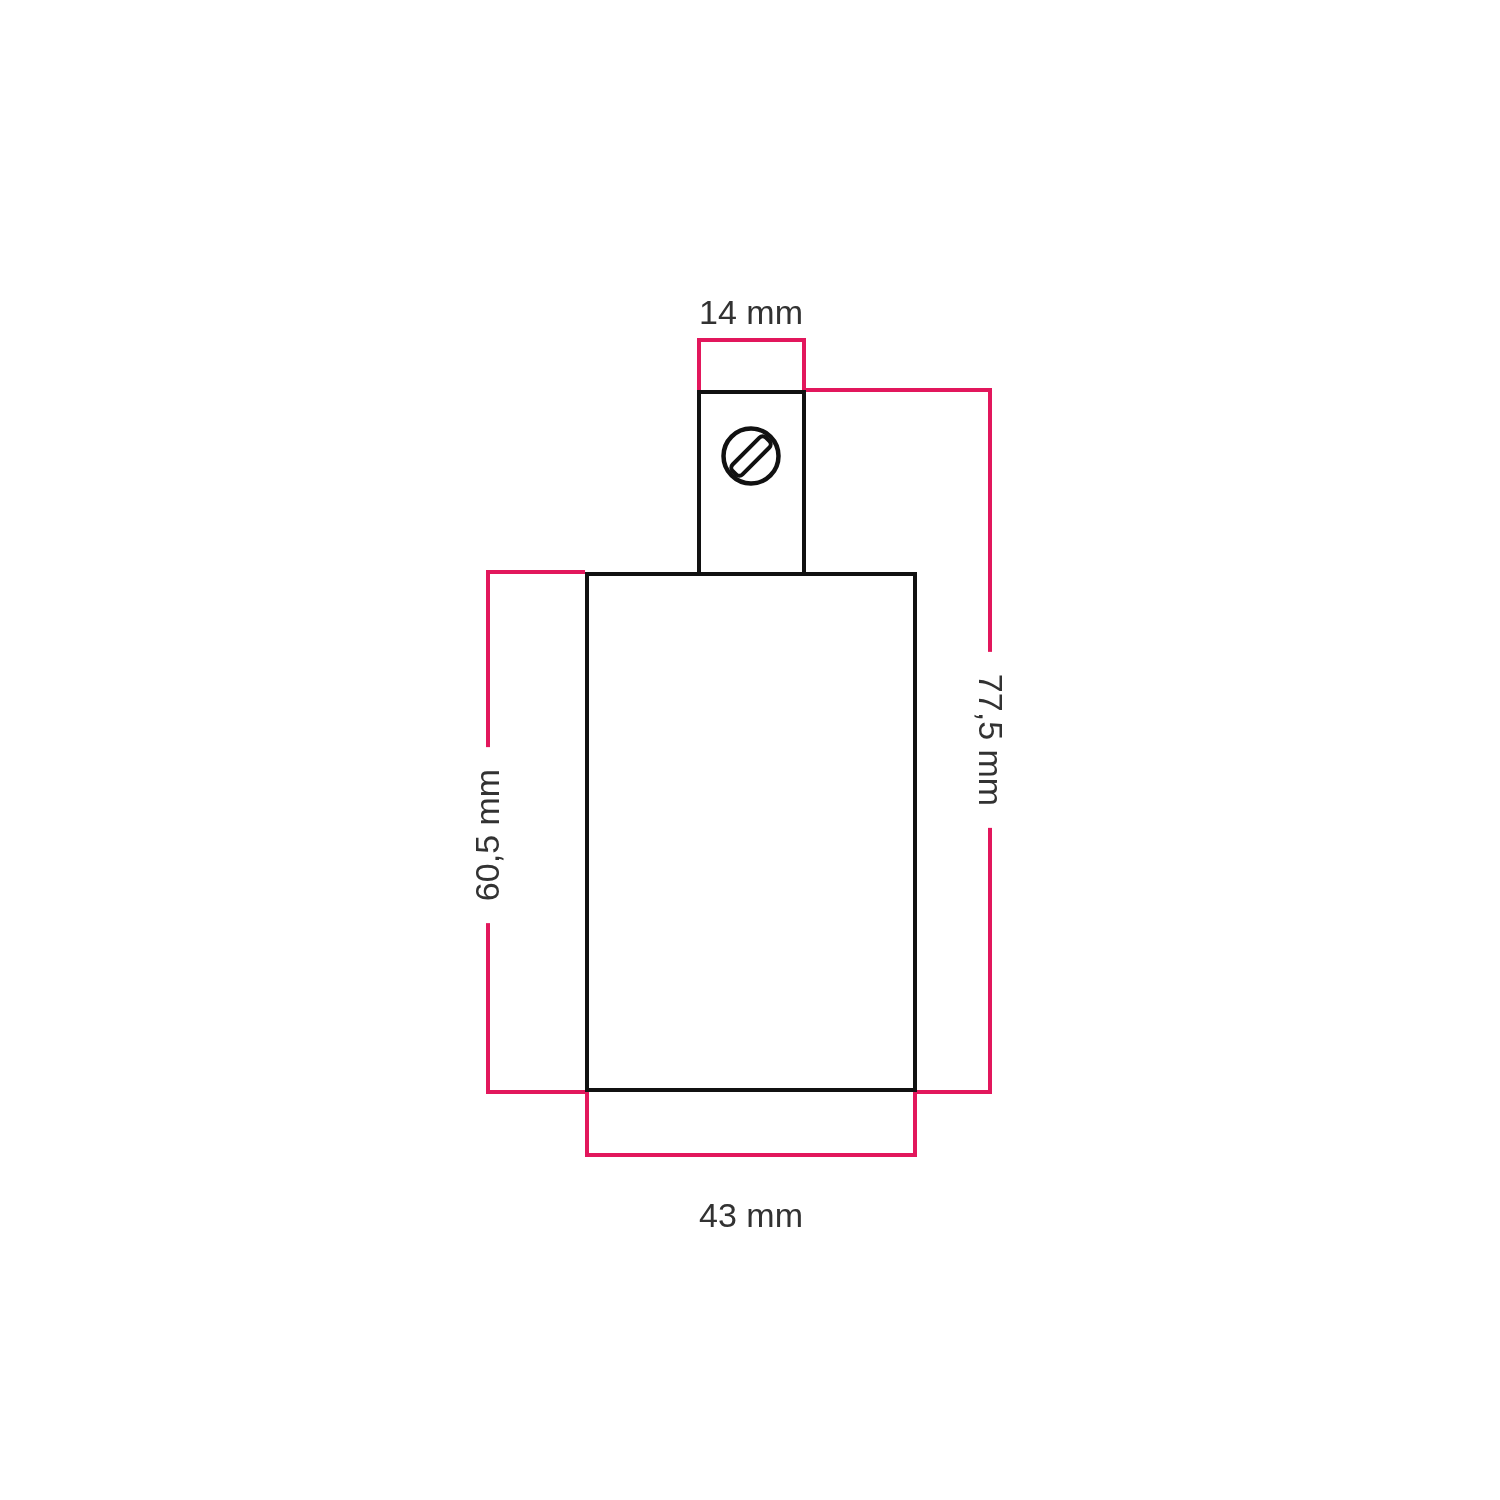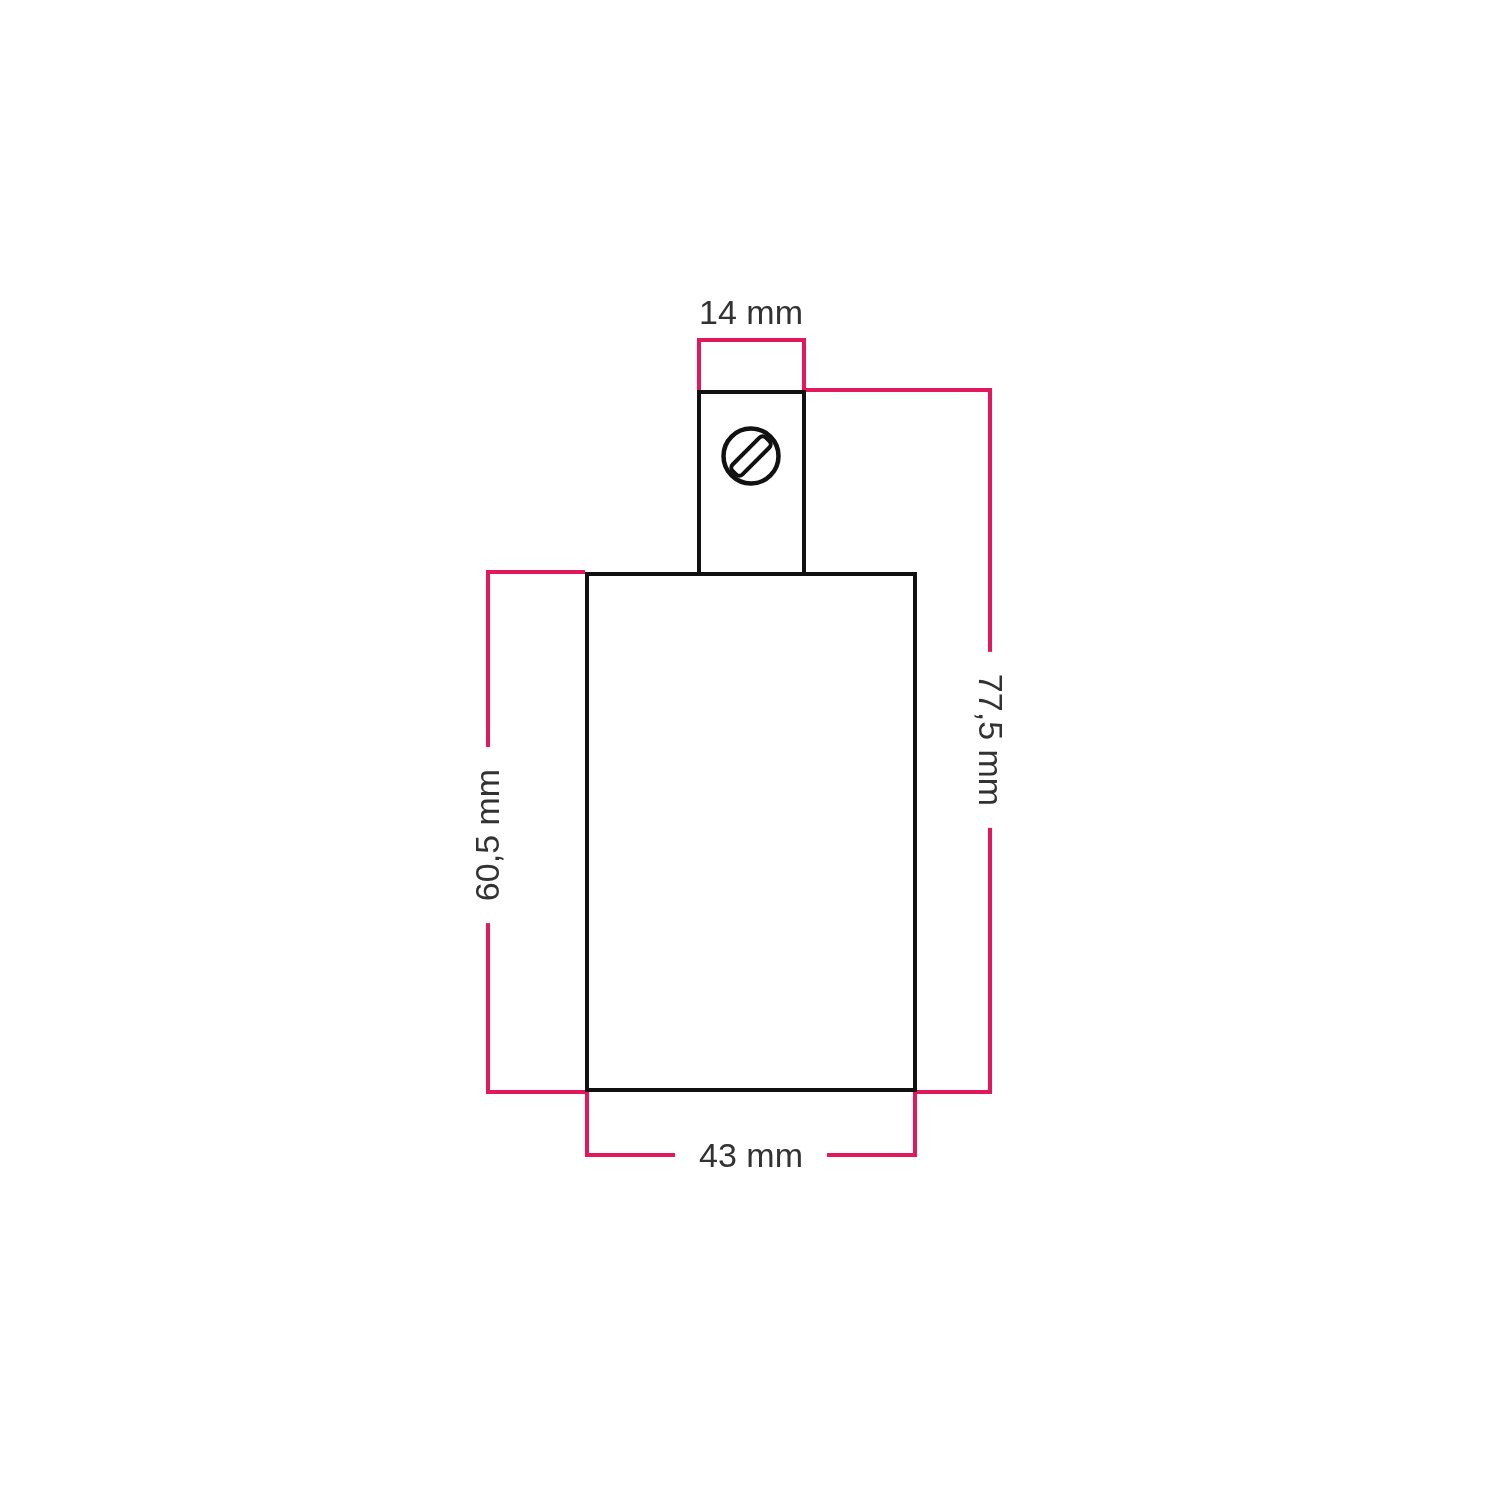--- a/index.html
+++ b/index.html
@@ -61,21 +61,21 @@
     position: absolute;
     font-size: 34px;
     line-height: 1.1;
     color: var(--txt);
     background: var(--bg);
     white-space: nowrap;
   }
   .label-top    { left: 751px; top: 313px; transform: translate(-50%, -50%); padding: 0 6px; }
   .label-right  { left: 990px; top: 740px; transform: translate(-50%, -50%) rotate(90deg); padding: 0 22px; }
   .label-left   { left: 488px; top: 835px; transform: translate(-50%, -50%) rotate(-90deg); padding: 0 22px; }
-  .label-bottom { left: 751px; top: 1156px; transform: translate(-50%, -50%); padding: 0 24px; text-align: right; }
+  .label-bottom { left: 751px; top: 1216px; transform: translate(-50%, -50%); padding: 0 24px; text-align: right; }
 </style>
 </head>
 <body>
 
 <div class="stage">
 
   
   <div class="group">
     <div class="outline-rect neck-rect"></div>
     <div class="outline-rect body-rect"></div>

